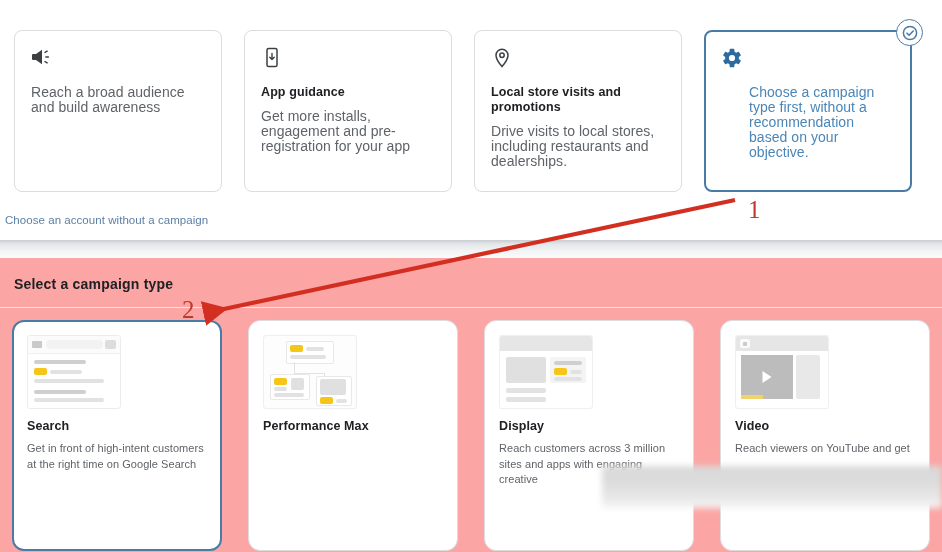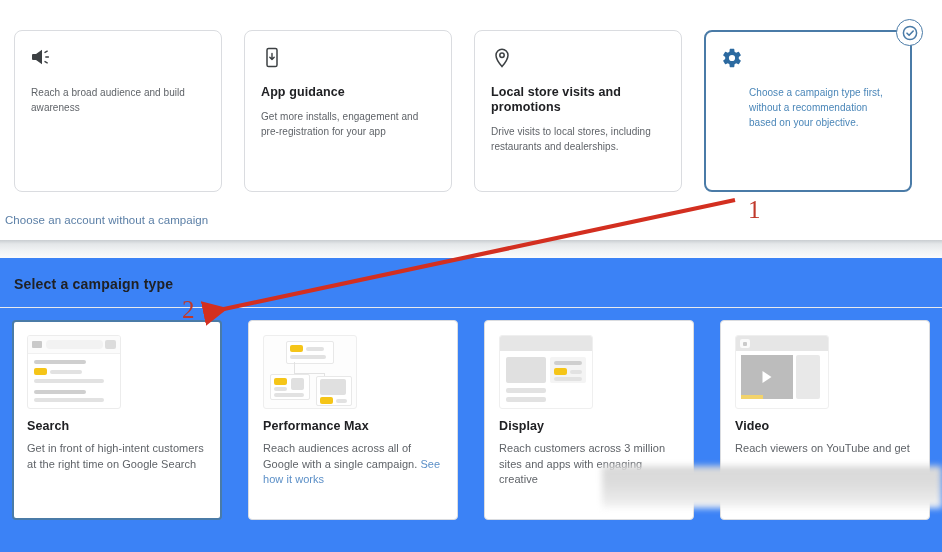--- a/index.html
+++ b/index.html
@@ -31,21 +31,21 @@
     border:2px solid #4a7ba7;
     padding:15px 15px 9px 15px;
   }
   .goal-icon{height:26px;margin-bottom:12px;color:#3c4043;display:block;}
   .goal-icon svg{display:block;}
   .goal-title{
     font-size:12.5px;font-weight:700;color:#202124;
     line-height:15px;letter-spacing:.1px;margin-bottom:9px;
   }
   .goal-desc{
-    font-size:10px;color:#5f6368;line-height:15px;letter-spacing:.05px;
+    font-size:14px;color:#5f6368;line-height:15px;letter-spacing:.05px;
   }
   .goal-card.selected .goal-title{color:#2c6aa0;}
   .goal-card.selected .goal-desc{color:#4a86b8;margin-left:28px;}
   .goal-card.selected .goal-icon{color:#2c6aa0;}
 
   .check-badge{
     position:absolute;right:-13px;top:-13px;
     width:25px;height:25px;border-radius:50%;
     background:#fff;border:1.6px solid #4a7ba7;
     display:flex;align-items:center;justify-content:center;
@@ -58,35 +58,35 @@
   }
 
   
   .panel-divider{
     position:absolute;left:0;top:240px;width:942px;height:18px;
     background:linear-gradient(to bottom,#c9cdd1 0%,#e4e7e9 22%,#f1f3f4 60%,#fbfbfc 100%);
   }
 
   
   .type-panel{
-    position:absolute;left:0;top:258px;width:942px;height:294px;background:#3b82f6;
+    position:absolute;left:0;top:258px;width:942px;height:294px;background:#fca5a5;
   }
   .type-heading{
     position:absolute;left:14px;top:18px;
     font-size:14px;font-weight:700;color:#202124;letter-spacing:.2px;
   }
   .type-rule{
     position:absolute;left:0;top:49px;width:942px;height:1px;background:#e8eaed;
   }
   .type-grid{
     position:absolute;left:12px;top:62px;display:flex;gap:26px;
   }
   .type-card{
-    width:210px;height:200px;
-    border:1px solid #dadce0;border-radius:4px;background:#fff;
+    width:210px;height:231px;
+    border:1px solid #dadce0;border-radius:12px;background:#fff;
     box-sizing:border-box;padding:14px 14px 12px 14px;cursor:pointer;position:relative;
   }
   .type-card.selected{border:2px solid #4a7ba7;padding:13px 13px 11px 13px;}
   .type-name{
     font-size:12.5px;font-weight:700;color:#202124;
     margin-top:10px;margin-bottom:8px;letter-spacing:.1px;
   }
   .type-desc{font-size:11px;color:#5f6368;line-height:15.5px;letter-spacing:.05px;}
   .type-desc .inline-link{color:#5b8fc7;cursor:pointer;}
 
@@ -237,21 +237,20 @@
           <div class="adbadge" style="left:10px;top:42px;"></div>
           <div class="pm-grey" style="left:27px;top:42px;width:13px;height:12px;"></div>
           <div class="ln" style="left:10px;top:51px;width:13px;"></div>
           <div class="ln" style="left:10px;top:57px;width:30px;"></div>
           <div class="pm-box" style="left:52px;top:40px;width:34px;height:28px;"></div>
           <div class="pm-grey" style="left:56px;top:43px;width:26px;height:16px;"></div>
           <div class="adbadge" style="left:56px;top:61px;"></div>
           <div class="ln" style="left:72px;top:63px;width:11px;"></div>
         </div>
         <div class="type-name">Performance Max</div>
-        <div class="type-desc"><span>Reach audiences across all of Google with a single campaign. </span><span class="inline-link">See how it works</span></div>
       </div>
 
       <div class="type-card">
         <div class="thumb t-disp">
           <div class="td-top"></div>
           <div class="td-img" style="left:6px;top:21px;width:40px;height:26px;"></div>
           <div class="td-panel" style="left:50px;top:21px;width:36px;height:26px;"></div>
           <div class="ln dark" style="left:54px;top:25px;width:28px;"></div>
           <div class="adbadge" style="left:54px;top:32px;"></div>
           <div class="ln" style="left:70px;top:34px;width:12px;"></div>

